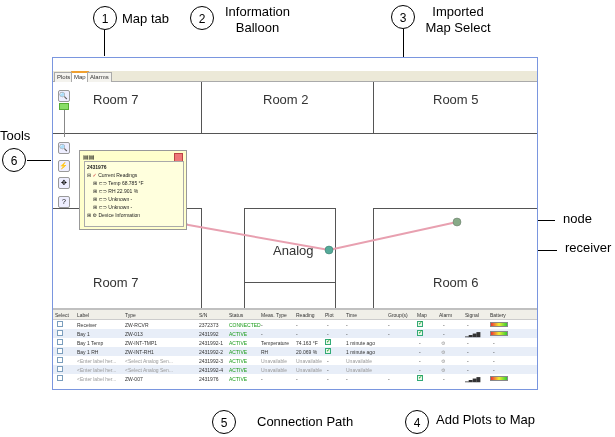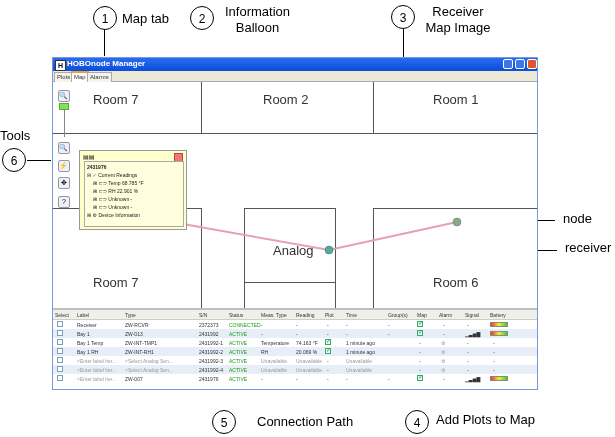--- a/index.html
+++ b/index.html
@@ -40,46 +40,39 @@
 <body>
 
 <div class="callout-num" style="left:93px;top:6px;">1</div>
 <div class="callout-text" style="left:97px;top:11px;margin-left:0;left:122px;">Map tab</div>
 <div class="line" style="left:104px;top:30px;width:1px;height:26px;"></div>
 
 <div class="callout-num" style="left:190px;top:6px;">2</div>
 <div class="callout-text" style="left:220px;top:4px;width:75px;text-align:center;">Information Balloon</div>
 
 <div class="callout-num" style="left:391px;top:5px;">3</div>
-<div class="callout-text" style="left:422px;top:4px;width:72px;text-align:center;">Receiver Map Image</div>
+<div class="callout-text" style="left:422px;top:4px;width:72px;text-align:center;">Imported Map Select</div>
 <div class="line" style="left:403px;top:29px;width:1px;height:72px;"></div>
 
 <div class="callout-text" style="left:0px;top:128px;">Tools</div>
 <div class="callout-num" style="left:2px;top:148px;">6</div>
 <div class="line" style="left:27px;top:160px;width:24px;height:1px;"></div>
 
 <div class="callout-num" style="left:212px;top:410px;">5</div>
 <div class="callout-text" style="left:257px;top:414px;">Connection Path</div>
 
 <div class="callout-num" style="left:405px;top:410px;">4</div>
 <div class="callout-text" style="left:436px;top:412px;">Add Plots to Map</div>
 
 <div class="callout-text" style="left:563px;top:211px;">node</div>
 <div class="line" style="left:465px;top:220px;width:90px;height:1px;"></div>
 <div class="callout-text" style="left:565px;top:240px;">receiver</div>
 <div class="line" style="left:342px;top:250px;width:215px;height:1px;"></div>
 
 <div class="win">
-  <div class="titlebar">
-    <div class="ticon">H</div>
-    <div class="ttext">HOBOnode Manager</div>
-    <div class="wbtn" style="right:24px;background:#3b77e6;"></div>
-    <div class="wbtn" style="right:12px;background:#3b77e6;"></div>
-    <div class="wbtn" style="right:0px;background:#e0582a;"></div>
-  </div>
   <div class="tabbar">
     <div class="tab" style="left:1px;">Plots</div>
     <div class="tab active" style="left:18px;">Map</div>
     <div class="tab" style="left:34px;">Alarms</div>
   </div>
 
   <div class="mapcanvas">
 
     <div class="wall" style="left:148px;top:0;width:1px;height:51px;"></div>
     <div class="wall" style="left:320px;top:0;width:1px;height:51px;"></div>
@@ -88,21 +81,21 @@
     <div class="wall" style="left:148px;top:126px;width:1px;height:100px;"></div>
     <div class="wall" style="left:191px;top:126px;width:92px;height:1px;"></div>
     <div class="wall" style="left:191px;top:126px;width:1px;height:100px;"></div>
     <div class="wall" style="left:282px;top:126px;width:1px;height:100px;"></div>
     <div class="wall" style="left:191px;top:200px;width:92px;height:1px;"></div>
     <div class="wall" style="left:320px;top:126px;width:166px;height:1px;"></div>
     <div class="wall" style="left:320px;top:126px;width:1px;height:100px;"></div>
 
     <div class="room-label" style="left:40px;top:10px;">Room 7</div>
     <div class="room-label" style="left:210px;top:10px;">Room 2</div>
-    <div class="room-label" style="left:380px;top:10px;">Room 1</div>
+    <div class="room-label" style="left:380px;top:10px;">Room 5</div>
     <div class="room-label" style="left:40px;top:193px;">Room 7</div>
     <div class="room-label" style="left:220px;top:161px;">Analog</div>
     <div class="room-label" style="left:380px;top:193px;">Room 6</div>
 
     <svg width="486" height="223" style="position:absolute;left:0;top:0;">
       <polyline points="130,142 276,168 404,140" fill="none" stroke="#e8a0b0" stroke-width="2"></polyline>
       <circle cx="130" cy="142" r="4" fill="#aaa" stroke="#777" stroke-width="0.5"></circle>
       <circle cx="276" cy="168" r="4" fill="#5a9" stroke="#376" stroke-width="0.5"></circle>
       <circle cx="404" cy="140" r="4" fill="#8a8" stroke="#676" stroke-width="0.5"></circle>
     </svg>

